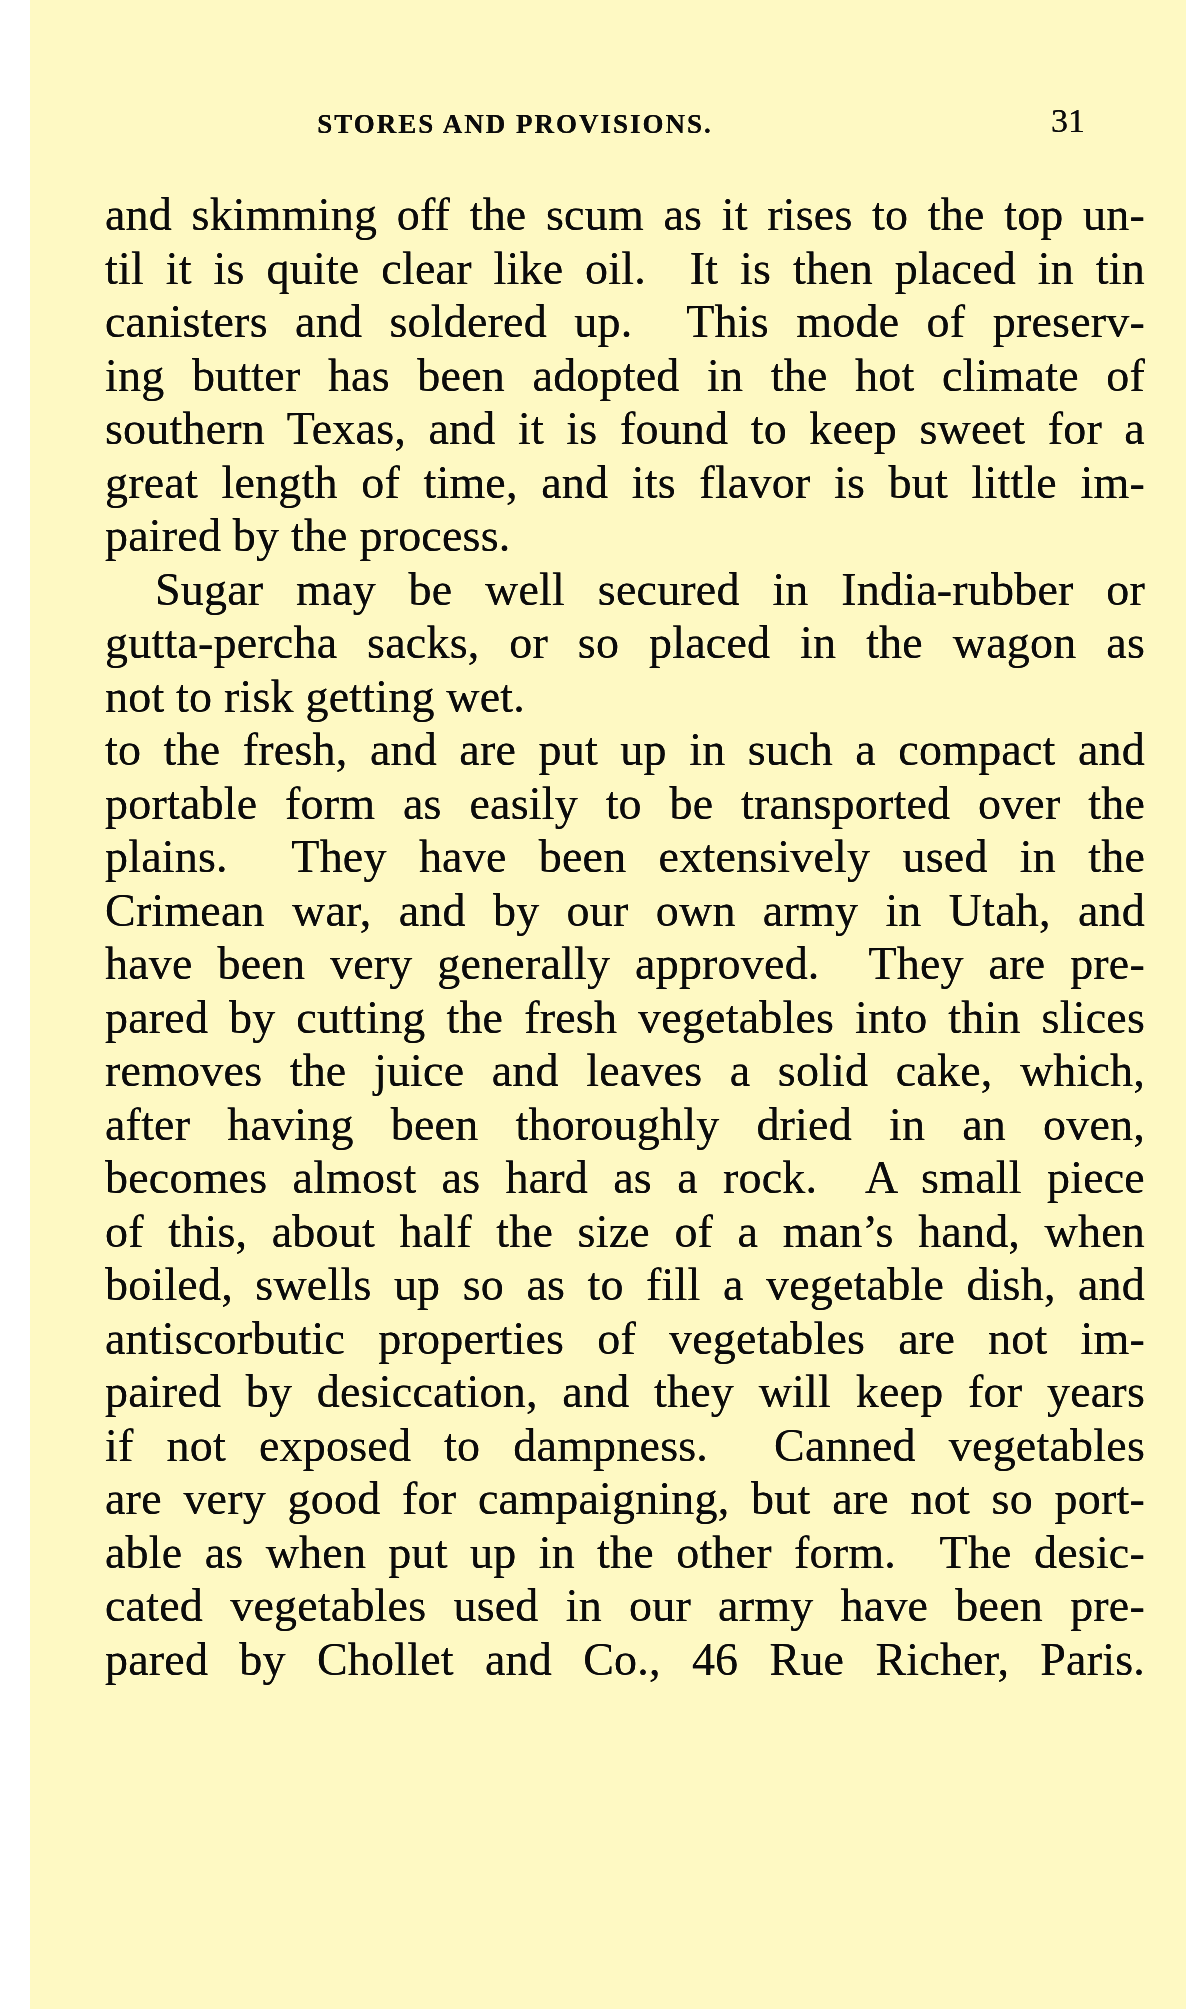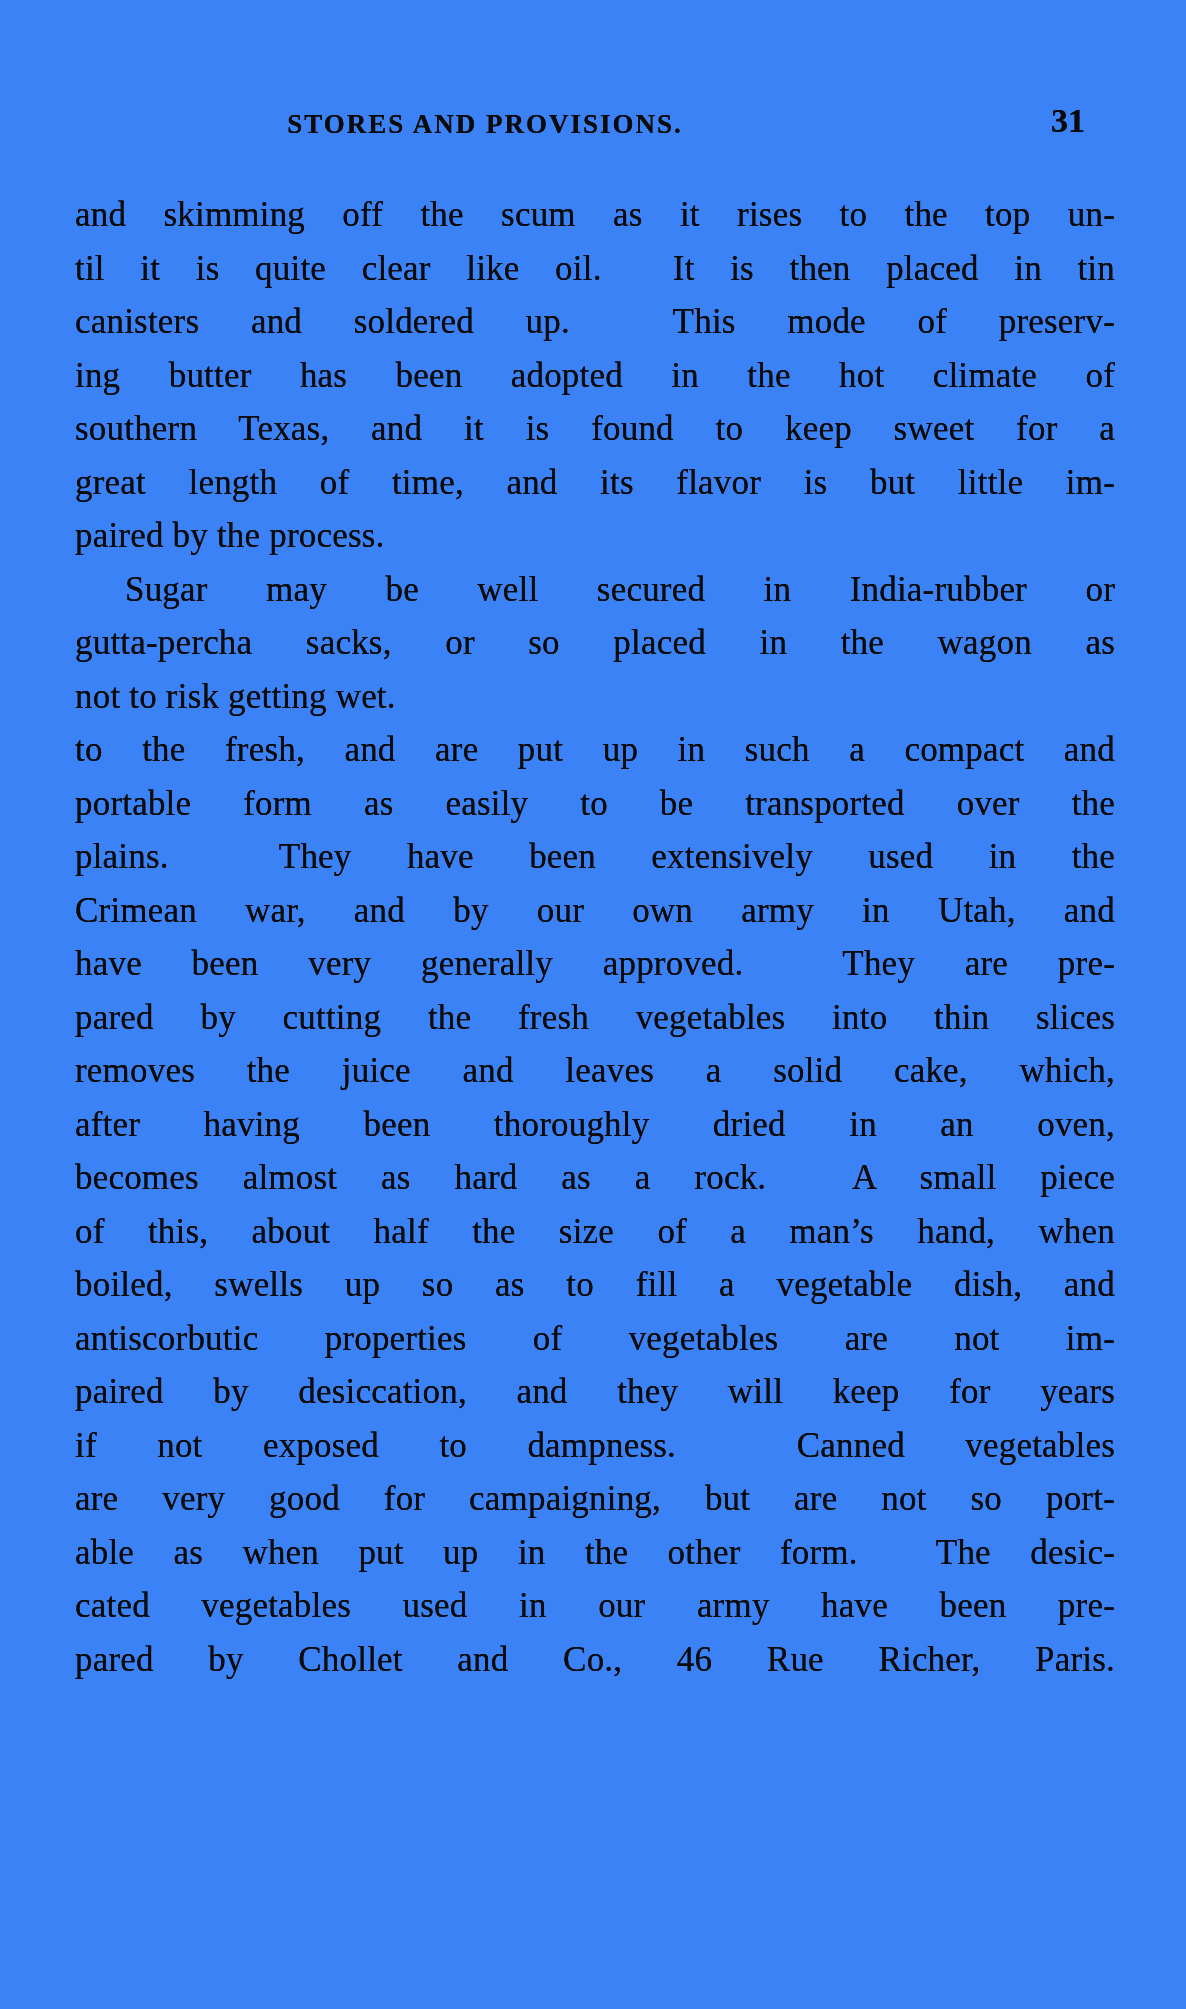--- a/index.html
+++ b/index.html
@@ -11,21 +11,22 @@
     width: 1186px;
     height: 2009px;
     position: relative;
     overflow: hidden;
     font-family: "Liberation Serif", "DejaVu Serif", serif;
     color: #0b0b0b;
   }
   .page {
     position: absolute;
     inset: 0;
-    background: #3b82f6;
+    background: #fef9c3;
+    margin-left: 30px;
   }
   .running-head {
     position: absolute;
     top: 102px;
     left: 0;
     width: 100%;
     height: 44px;
   }
   .head-title {
     position: absolute;
@@ -36,29 +37,29 @@
     font-weight: 700;
     letter-spacing: 2px;
     white-space: nowrap;
     text-shadow: 0 0 0.5px currentColor;
   }
   .page-num {
     position: absolute;
     right: 101px;
     top: 0px;
     font-size: 34px;
-    font-weight: 700;
+    font-weight: 400;
     text-shadow: 0 0 0.5px currentColor;
   }
   .body-text {
     position: absolute;
     left: 75px;
     top: 188px;
     width: 1040px;
-    font-size: 35px;
+    font-size: 46px;
     line-height: 53.5px;
     letter-spacing: 0.2px;
     text-shadow: 0 0 0.6px currentColor;
   }
   .line {
     text-align: justify;
     text-align-last: justify;
   }
   .line.indent {
     text-indent: 50px;

